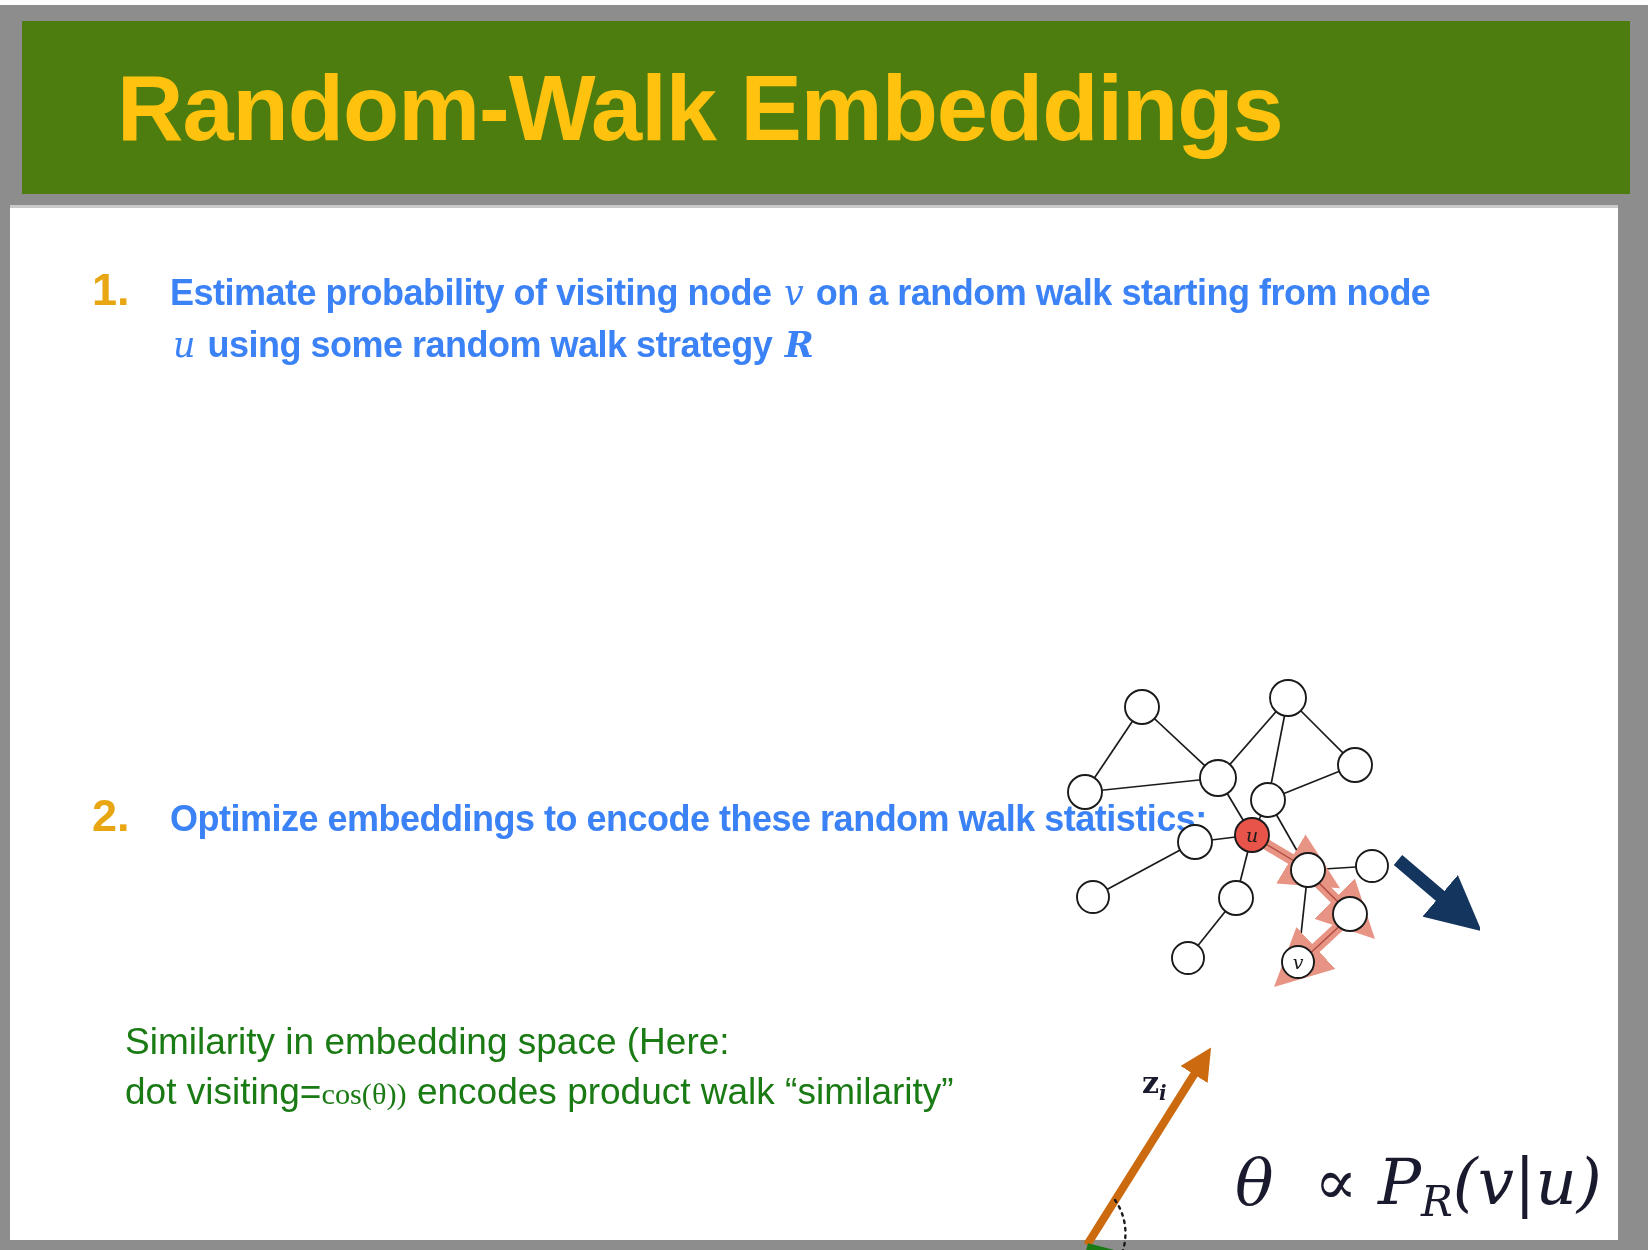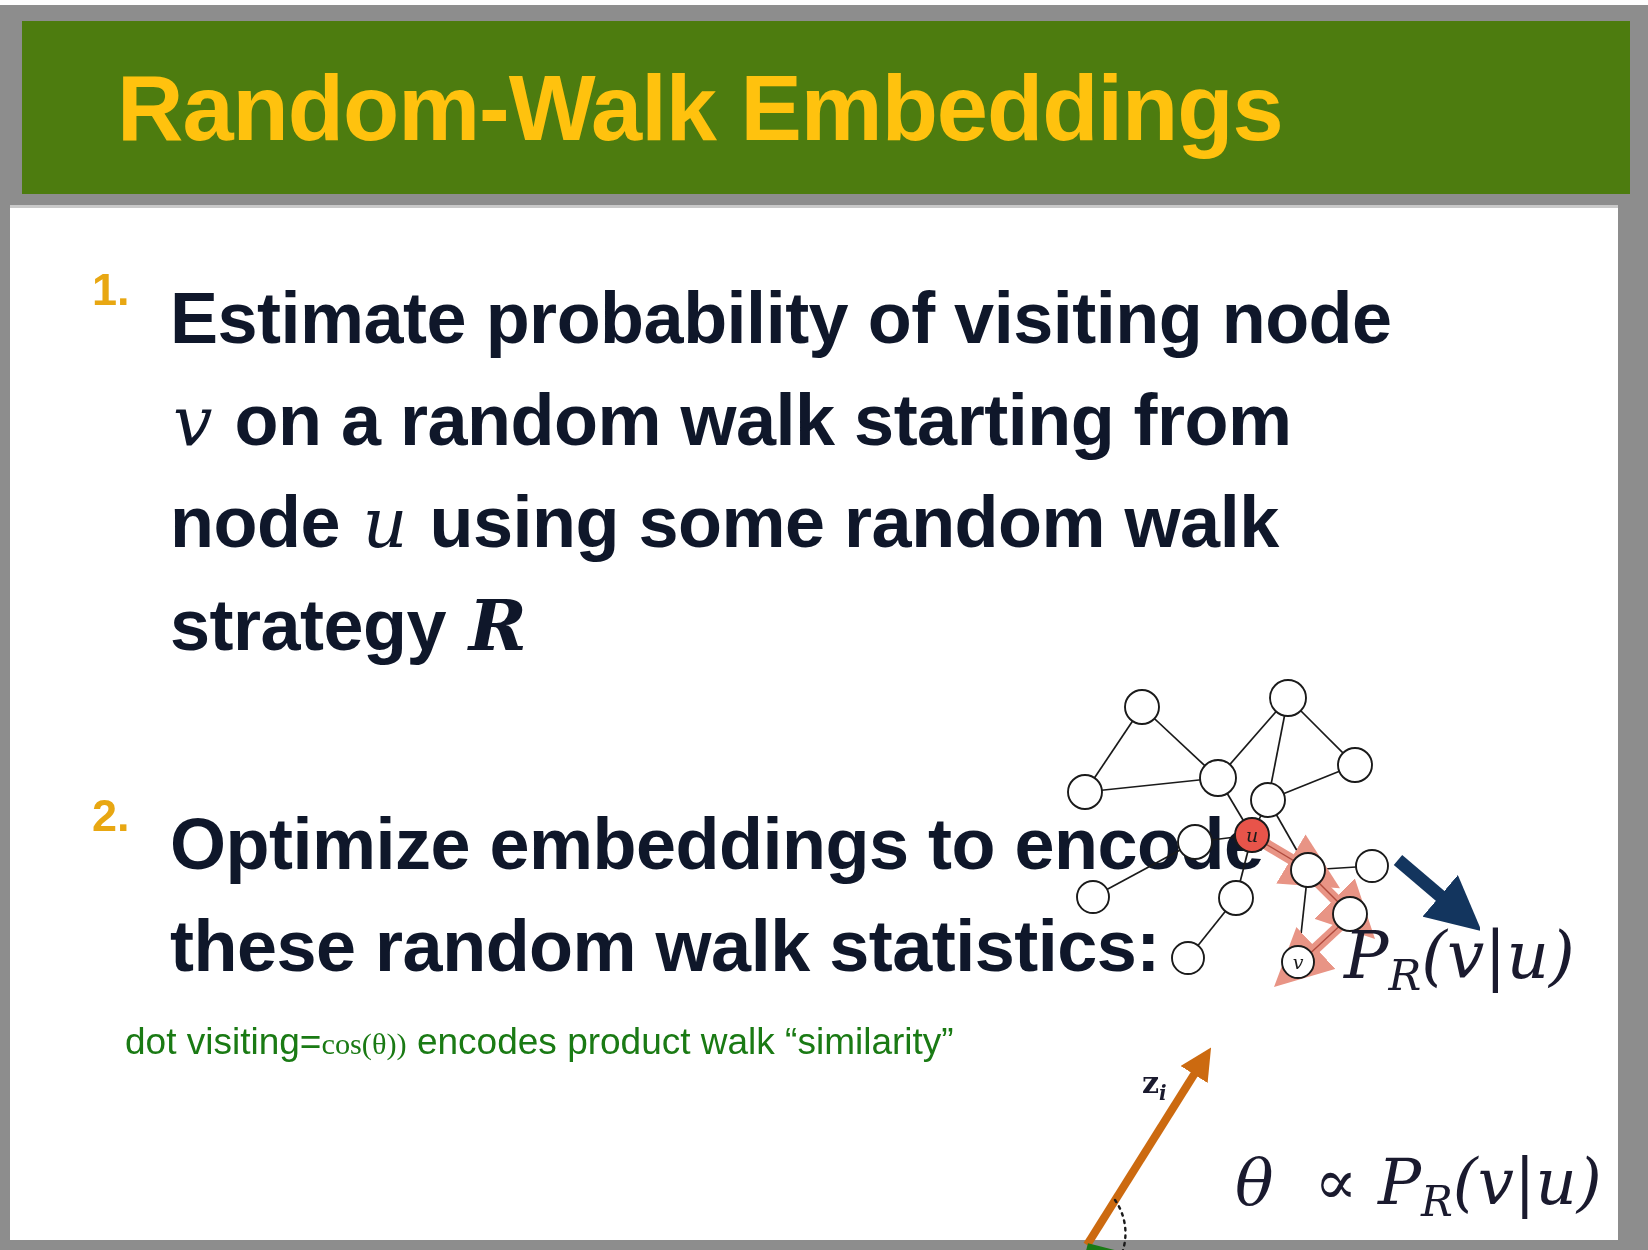--- a/index.html
+++ b/index.html
@@ -80,22 +80,22 @@
   .bullet-num {
     color: #e8a712;
     font-size: 45px;
     font-weight: bold;
     width: 78px;
     flex: none;
     line-height: 1.0;
     font-family: "Liberation Sans", sans-serif;
   }
   .bullet-text {
-    color: #0f172a;
-    font-size: 72px;
+    color: #3b82f6;
+    font-size: 36px;
     font-weight: bold;
     line-height: 1.42;
     font-family: "Liberation Sans", sans-serif;
     letter-spacing: -0.5px;
   }
   .mathvar {
     font-family: "DejaVu Serif", "Liberation Serif", serif;
     font-style: italic;
     font-weight: normal;
     font-size: 0.97em;
@@ -181,20 +181,21 @@
       <div class="bullet-num">1.</div>
       <div class="bullet-text"><span>Estimate probability of visiting node </span><span class="mathvar">v</span><span> on a random walk starting from node </span><span class="mathvar">u</span><span> using some random walk strategy </span><span class="mathvar-b">R</span></div>
     </div>
 
     <div class="bullet" id="bullet-2">
       <div class="bullet-num">2.</div>
       <div class="bullet-text">Optimize embeddings to encode these random walk statistics:</div>
     </div>
 
     <div class="green-caption">
+      <div>Similarity in embedding space (Here:</div>
       <div><span>dot visiting=</span><span class="mathsm">cos(θ))</span><span> encodes product walk “similarity”</span></div>
     </div>
 
     <div class="fig" id="graph-figure">
       <svg width="460" height="330" viewBox="0 0 460 330" xmlns="http://www.w3.org/2000/svg">
         <defs>
           <marker id="salmonhead" markerWidth="5.2" markerHeight="5.2" refX="1.6" refY="2.6" orient="auto">
             <path d="M0,0 L5.2,2.6 L0,5.2 z" fill="#e89485"></path>
           </marker>
           <marker id="navyhead" markerWidth="4.2" markerHeight="4.2" refX="1.2" refY="2.1" orient="auto">
@@ -251,21 +252,20 @@
           <circle cx="232" cy="165" r="17" fill="#e8544a" stroke="#1a1a1a" stroke-width="1.9"></circle>
         </g>
 
         <text x="232" y="172" text-anchor="middle" font-family="DejaVu Serif, Liberation Serif, serif" font-style="italic" font-size="19" fill="#1a1a1a">u</text>
         <text x="278" y="299" text-anchor="middle" font-family="DejaVu Serif, Liberation Serif, serif" font-style="italic" font-size="19" fill="#1a1a1a">v</text>
 
         <line x1="378" y1="190" x2="432" y2="236" stroke="#13355e" stroke-width="13" marker-end="url(#navyhead)"></line>
       </svg>
     </div>
 
-    <div class="formula-pr" id="pr-formula-1"><span>P</span><span class="sub">R</span><span>(v|u)</span></div>
 
     <div class="fig" id="vector-figure">
       <svg width="330" height="280" viewBox="0 0 330 280" xmlns="http://www.w3.org/2000/svg">
         <defs>
           <marker id="orangehead" markerWidth="4" markerHeight="4" refX="1.4" refY="2" orient="auto">
             <path d="M0,0 L4,2 L0,4 z" fill="#cc6a10"></path>
           </marker>
           <marker id="greenhead" markerWidth="4" markerHeight="4" refX="1.4" refY="2" orient="auto">
             <path d="M0,0 L4,2 L0,4 z" fill="#1a7a14"></path>
           </marker>

